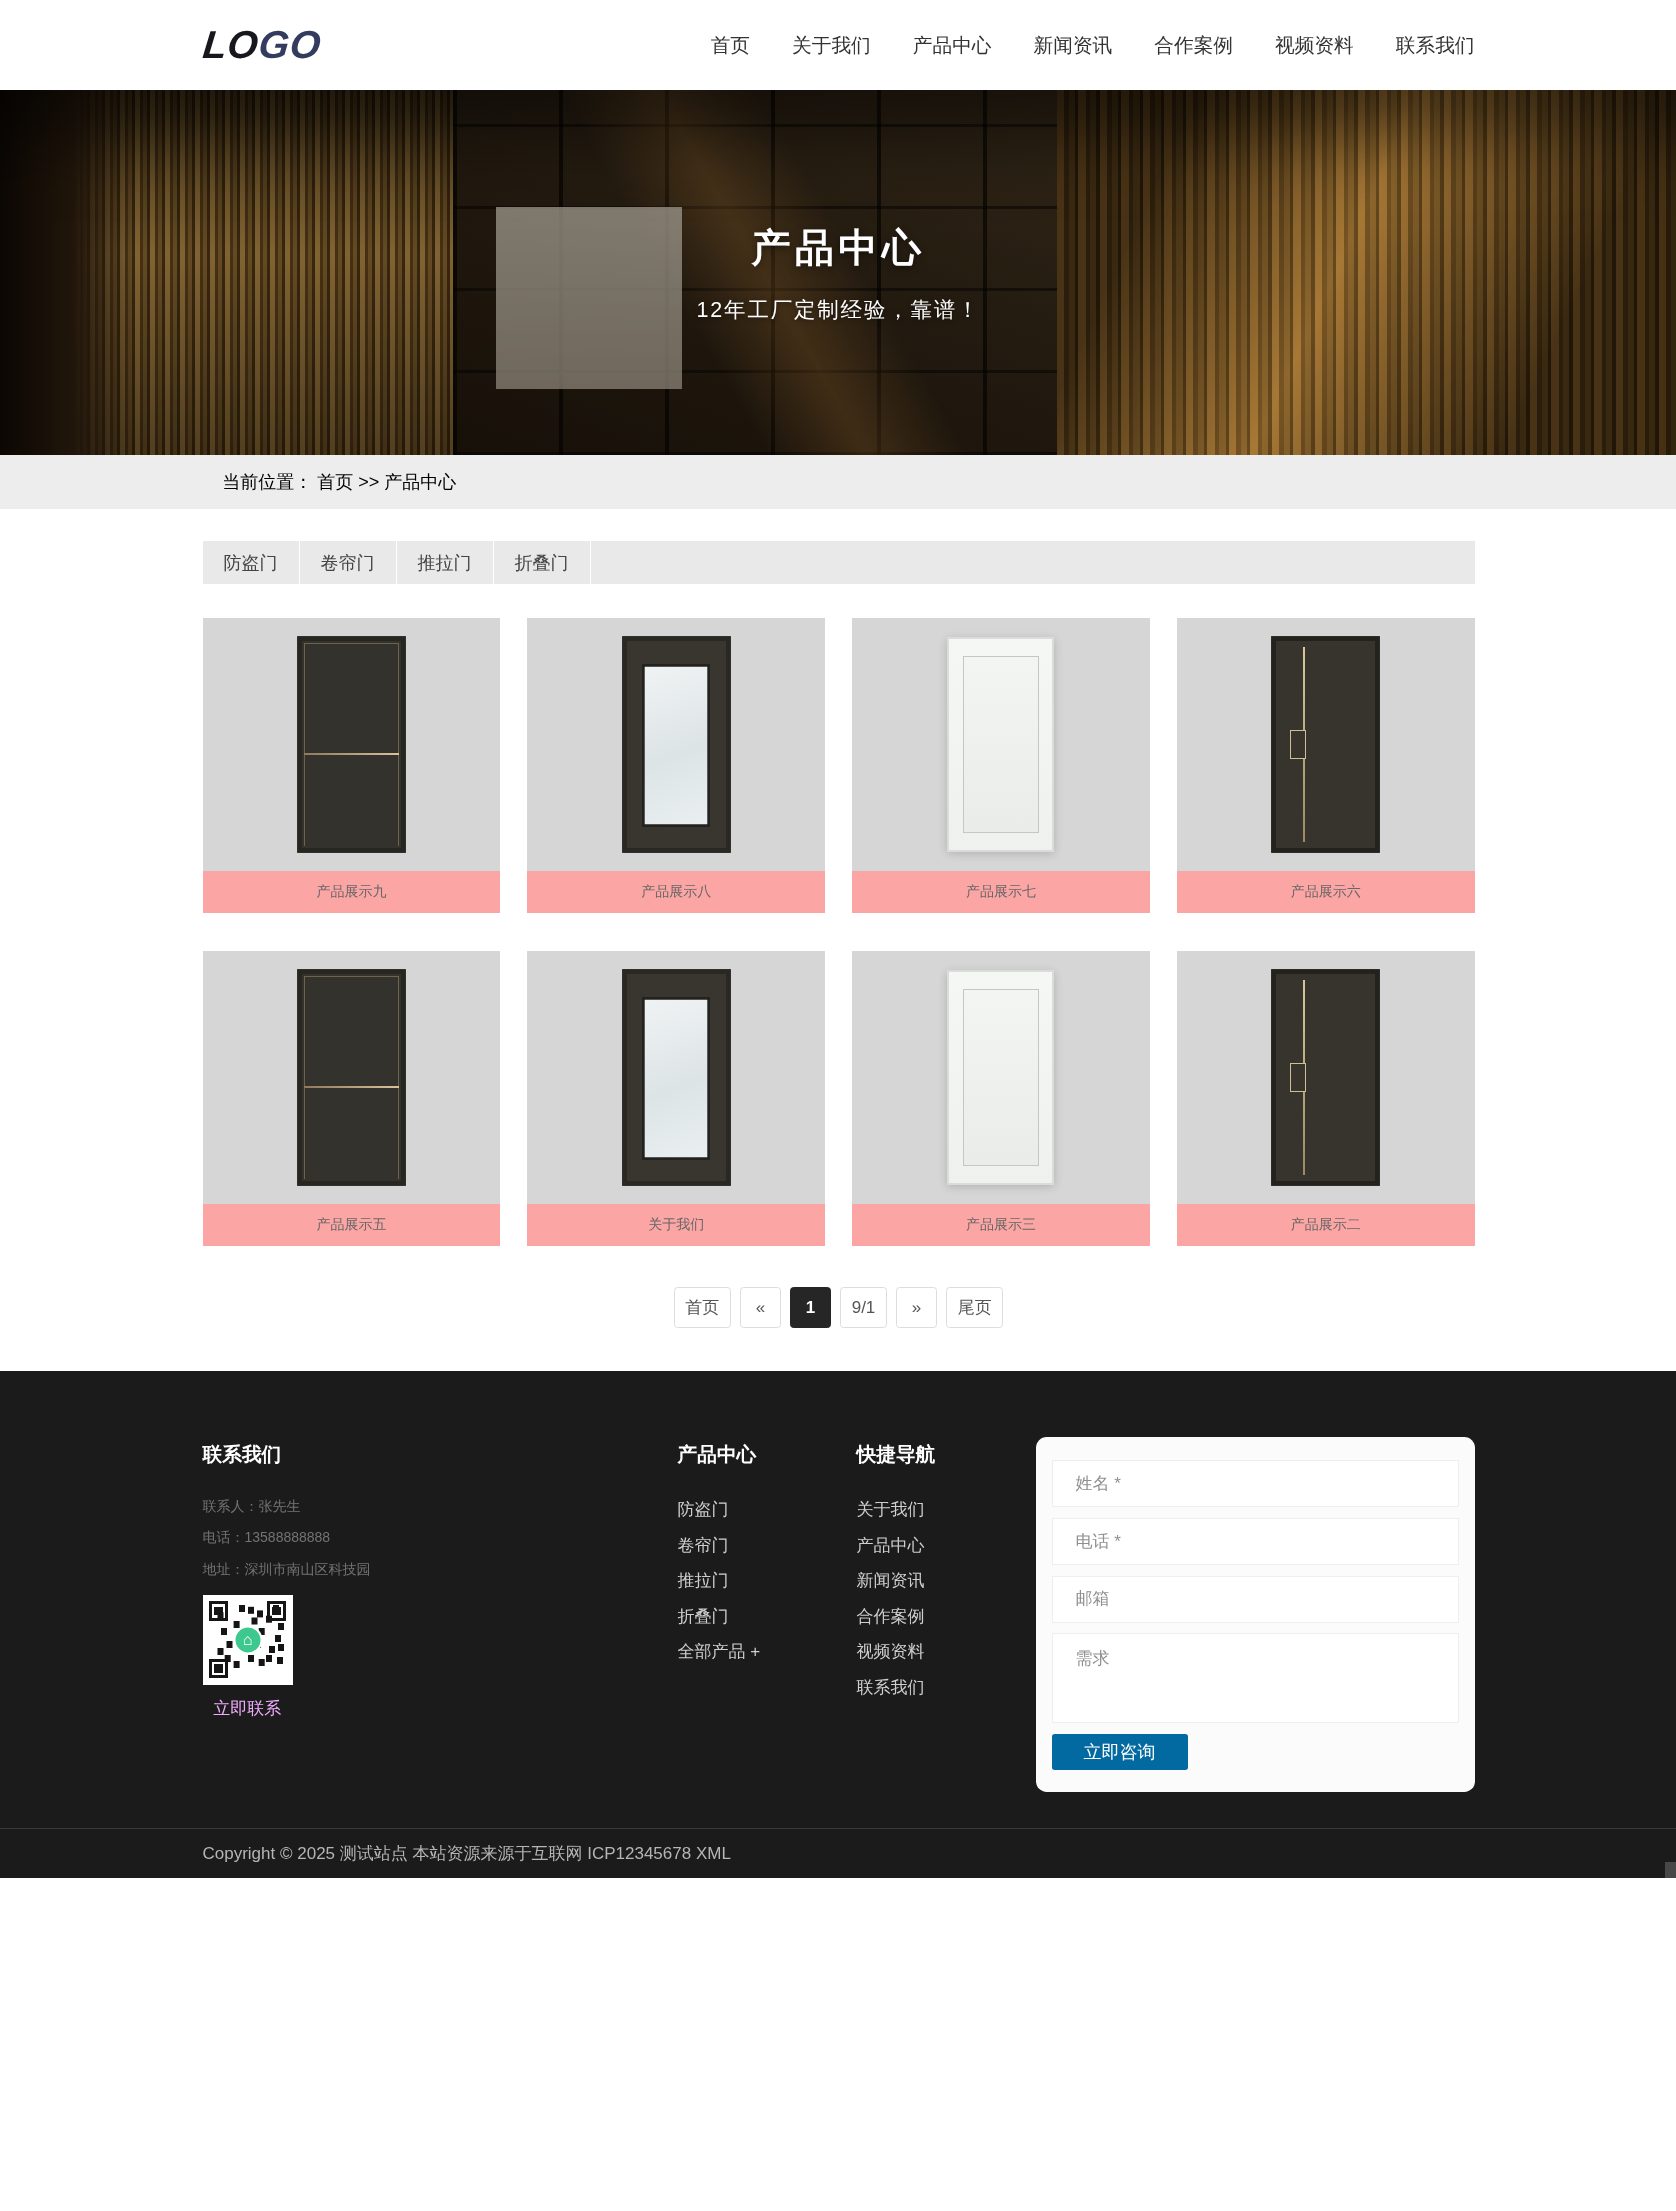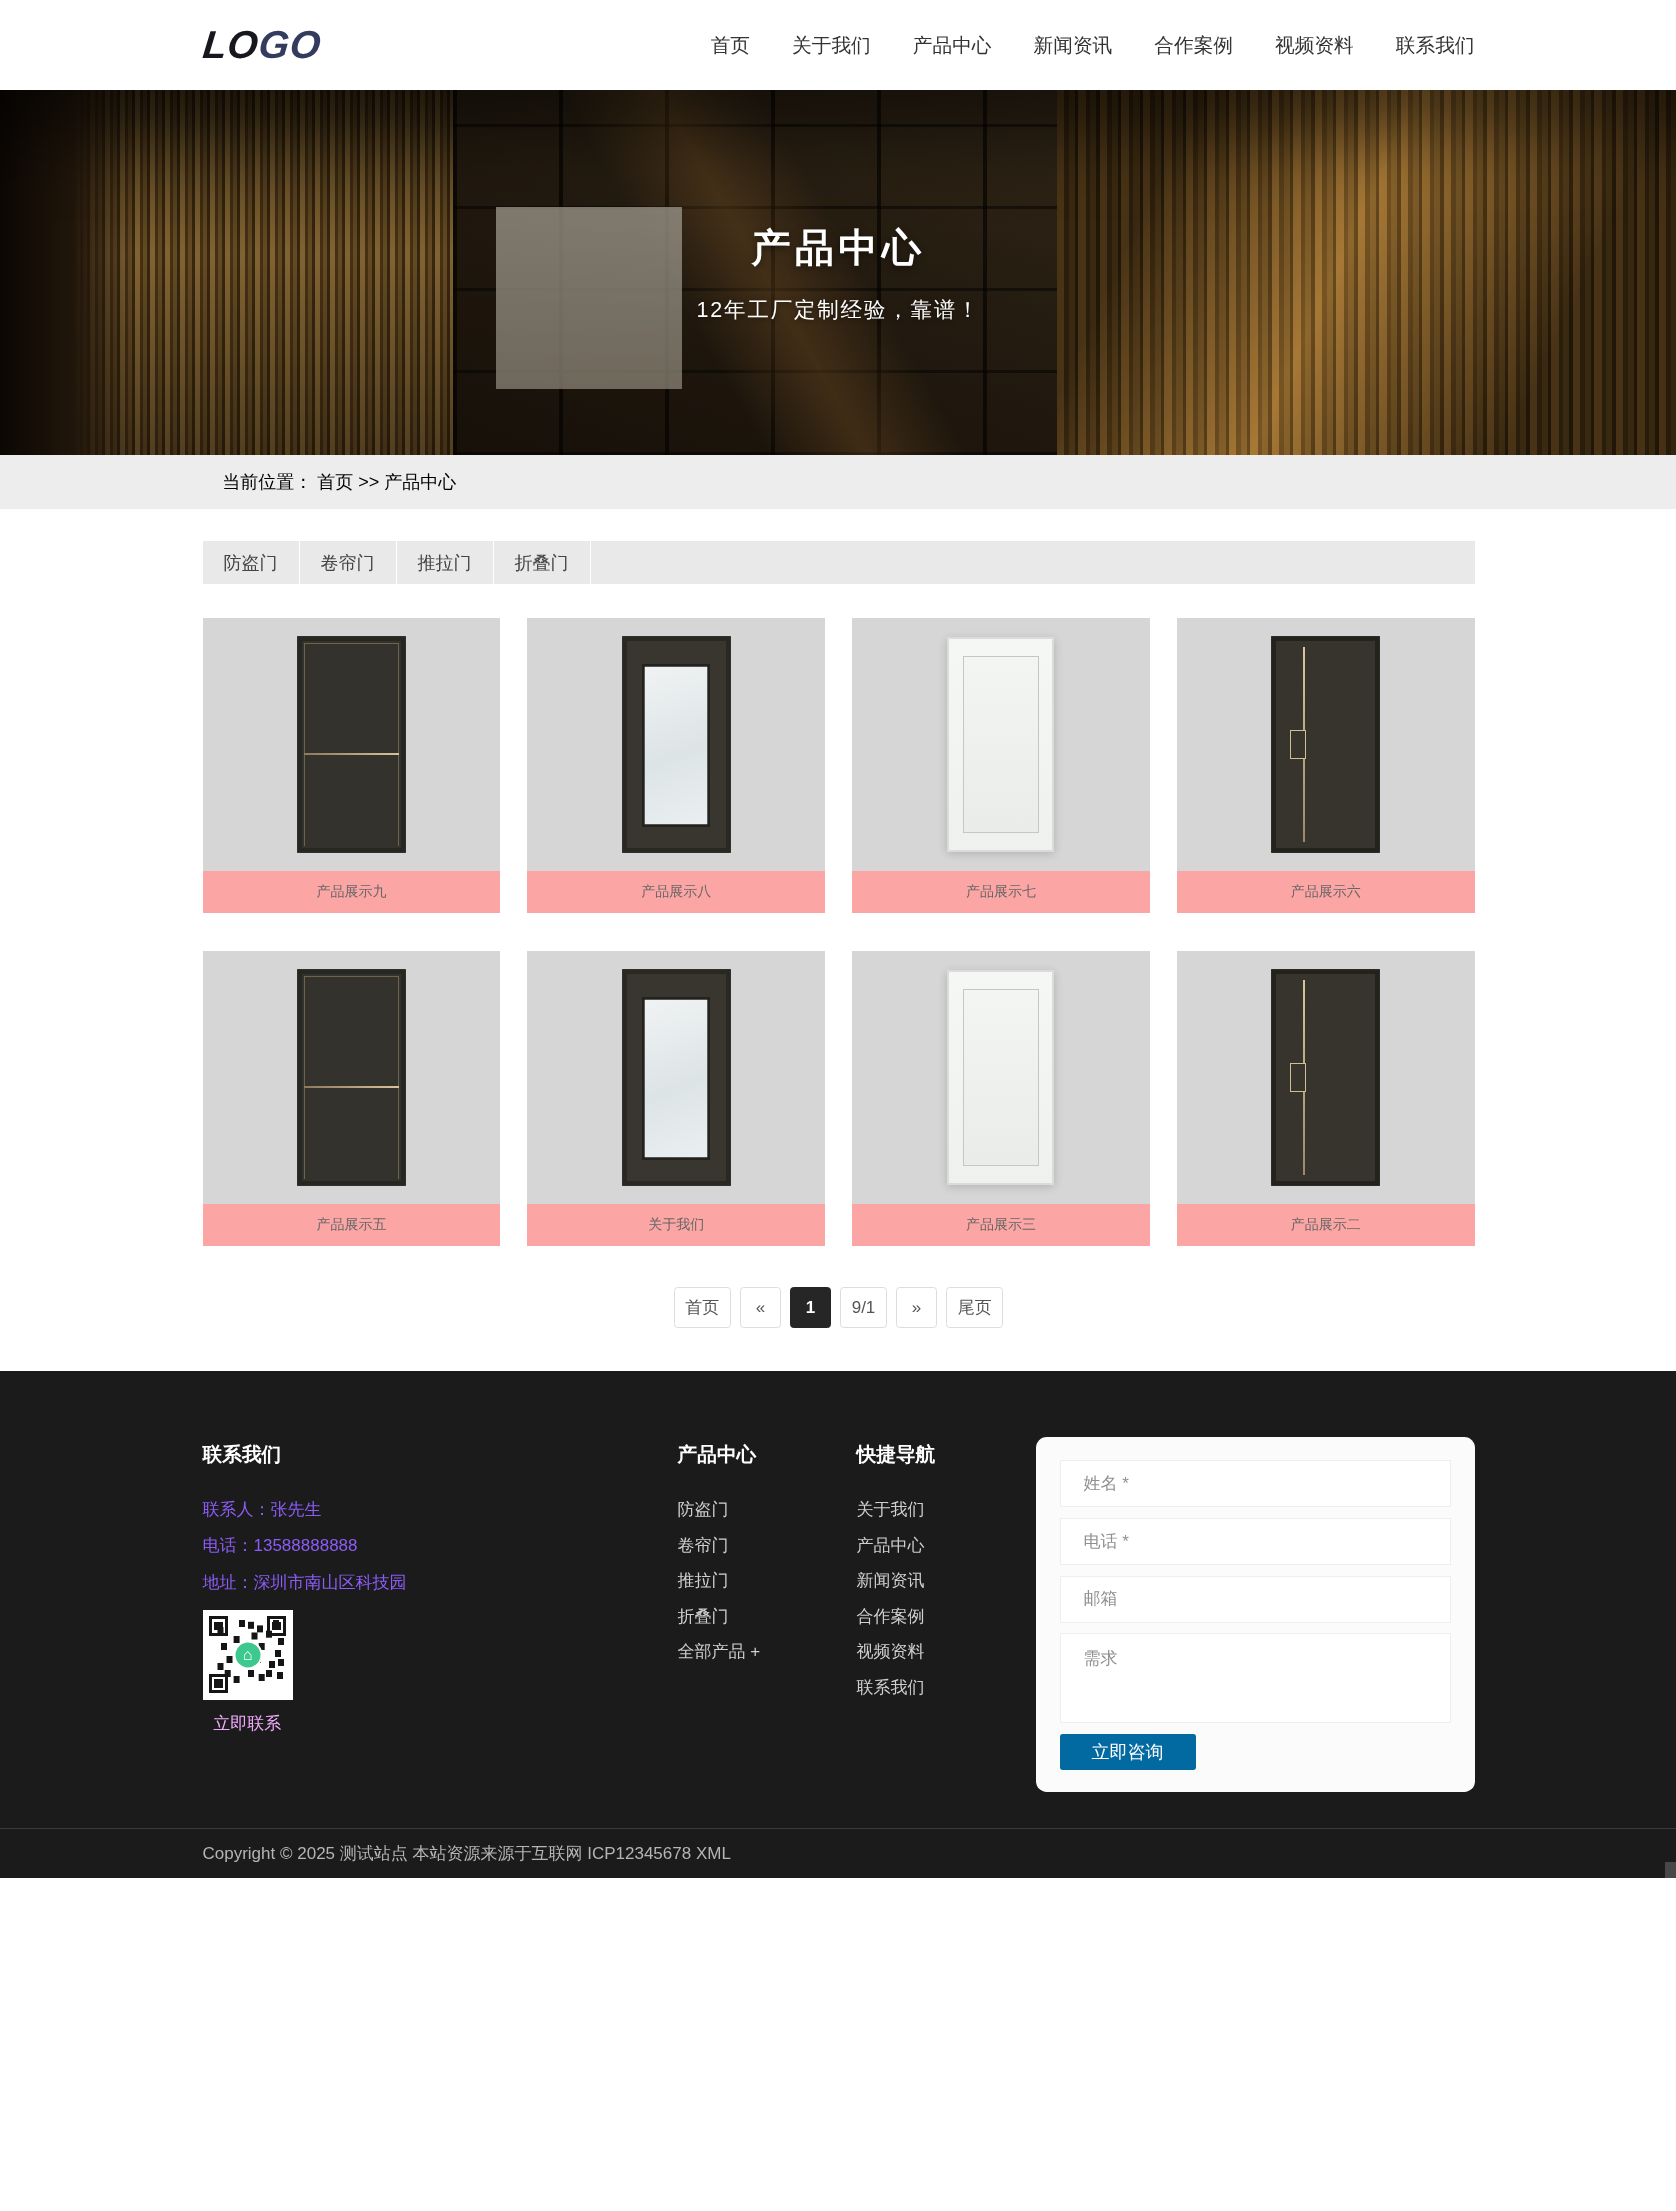--- a/index.html
+++ b/index.html
@@ -93,42 +93,42 @@
     border-radius:3.6px; display:flex; align-items:center; justify-content:center;
     font-size:17px; color:#555; cursor:pointer; }
   .page-btn.active { background:#262626; border-color:#262626; color:#fff; font-weight:bold; }
   .page-btn.info { cursor:default; }
 
   
   .site-footer { margin-top:43px; background:#1b1b1b; color:#ddd; }
   .footer-cols { display:flex; padding-top:70px; }
   .f-col-title { color:#fff; font-size:19.7px; font-weight:bold; margin-bottom:30px; }
   .f-contact { width:269px; }
-  .f-contact p { font-size:17px; color:#8b5cf6; margin-bottom:13.4px; }
+  .f-contact p { font-size:14px; color:#737373; margin-bottom:13.4px; }
   .f-products { width:143px; margin-left:206px; }
   .f-quick { width:116px; margin-left:36px; }
   .f-link { display:block; font-size:17px; color:#cfcfcf; margin-bottom:12.5px; cursor:pointer; }
 
   .qr { width:90px; height:90px; background:#fff; position:relative; margin-top:16px; }
   .qr .f { position:absolute; width:19.7px; height:19.7px; border:3.6px solid #151515; }
   .qr .f::after { content:""; position:absolute; inset:2.7px; background:#151515; }
   .qr .tl { top:6.3px; left:6.3px; } .qr .tr { top:6.3px; right:6.3px; } .qr .bl { bottom:6.3px; left:6.3px; }
   .qr .dots { position:absolute; top:10.7px; left:36px; width:6.3px; height:6.3px; background:#151515;
     box-shadow:9px 1.8px #151515,18px 5.4px #151515,-5.4px 16px #151515,27px 10.7px #151515,12.5px 12.5px #151515,
     34px 0 #151515,39px 18px #151515,5.4px 27px #151515,19.7px 23px #151515,36px 30px #151515,
     -12.5px 36px #151515,1.8px 39px #151515,16px 36px #151515,30px 41px #151515,39px 39px #151515,
     -18px 23px #151515,27px 50px #151515,9px 50px #151515,-5.4px 56px #151515,19.7px 54px #151515,
     38px 52px #151515,-14.3px 50px #151515,-21.5px 43px #151515,-21.5px 7.2px #151515; }
   .qr-home { position:absolute; top:50%; left:50%; transform:translate(-50%,-50%); width:29px; height:29px;
     border-radius:50%; background:#3dc98d; color:#fff; display:flex; align-items:center; justify-content:center;
     font-size:16px; border:2.7px solid #fff; }
   .qr-label { font-size:17px; color:#f0abfc; margin-top:12.5px; margin-left:10.7px; }
 
   .f-form-card { width:439px; margin-left:63px; margin-top:-3.6px; background:#fbfbfb; border-radius:10.7px;
-    padding:23px 24px; height:355px; }
+    padding:23px 16px; height:355px; }
   .f-input { display:block; width:100%; height:47px; border:0.9px solid #eee; background:#fff;
     margin-bottom:10.7px; padding:0 23px; font-size:17px; color:#333;
     font-family:"Liberation Sans","DejaVu Sans",sans-serif; outline:none; }
   .f-textarea { display:block; width:100%; height:90px; border:0.9px solid #eee; background:#fff;
     margin-bottom:10.7px; padding:12.5px 23px; font-size:17px; color:#333; resize:none;
     font-family:Liberation Serif, serif; outline:none; }
   ::placeholder { color:#8f8f8f; opacity:1; }
   .f-submit { width:136px; height:36px; background:#0369a1; color:#fff; border:none; border-radius:2.7px;
     font-size:18px; cursor:pointer; font-family:"Liberation Sans","DejaVu Sans",sans-serif; }
 

